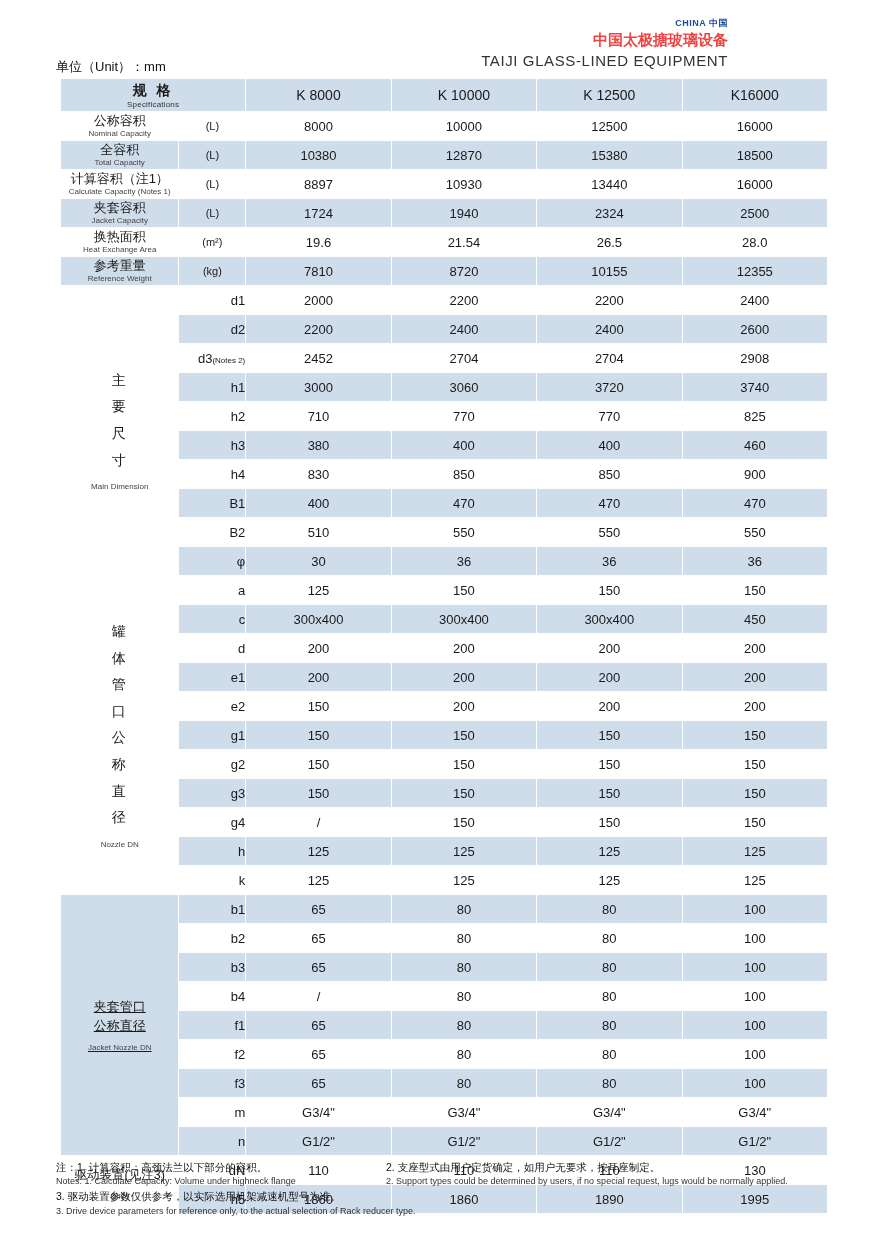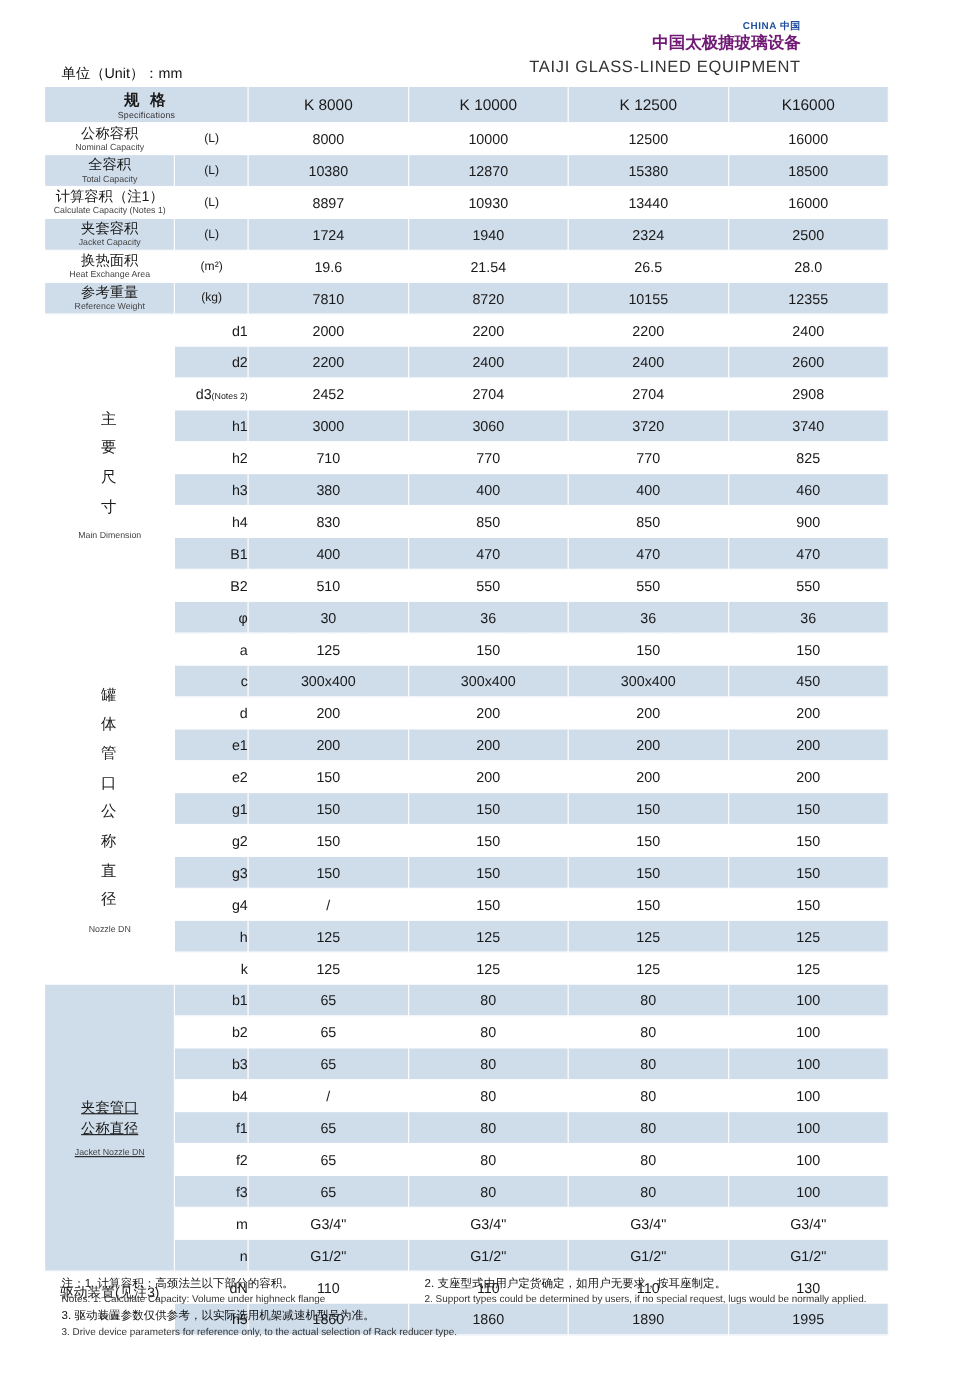--- a/index.html
+++ b/index.html
@@ -11,30 +11,30 @@
     position:relative;
     overflow:hidden;
   }
   .page{position:relative;width:756px;height:1248px;}
 
   
   .brand{
     position:absolute;top:18px;right:28px;text-align:right;line-height:1.25;
   }
   .brand .cn-small{font-size:9px;font-weight:bold;color:#1f4e9c;letter-spacing:.5px;}
-  .brand .cn-main{font-size:15px;font-weight:bold;color:#701a75;margin-top:2px;}
+  .brand .cn-main{font-size:15px;font-weight:bold;color:#ef4444;margin-top:2px;}
   .brand .en-main{font-size:15px;color:#333;letter-spacing:.6px;margin-top:2px;}
 
   .unit{
     position:absolute;left:56px;top:58px;font-size:13px;color:#111;
   }
 
   
   table{
-    position:absolute;left:40px;top:78px;
+    position:absolute;left:60px;top:78px;
     border-collapse:collapse;
     width:768px;
     table-layout:fixed;
   }
   col.c-label{width:110px;}
   col.c-sym{width:62px;}
   col.c-val{width:135px;}
 
   td,th{
     border:1px solid #ffffff;

